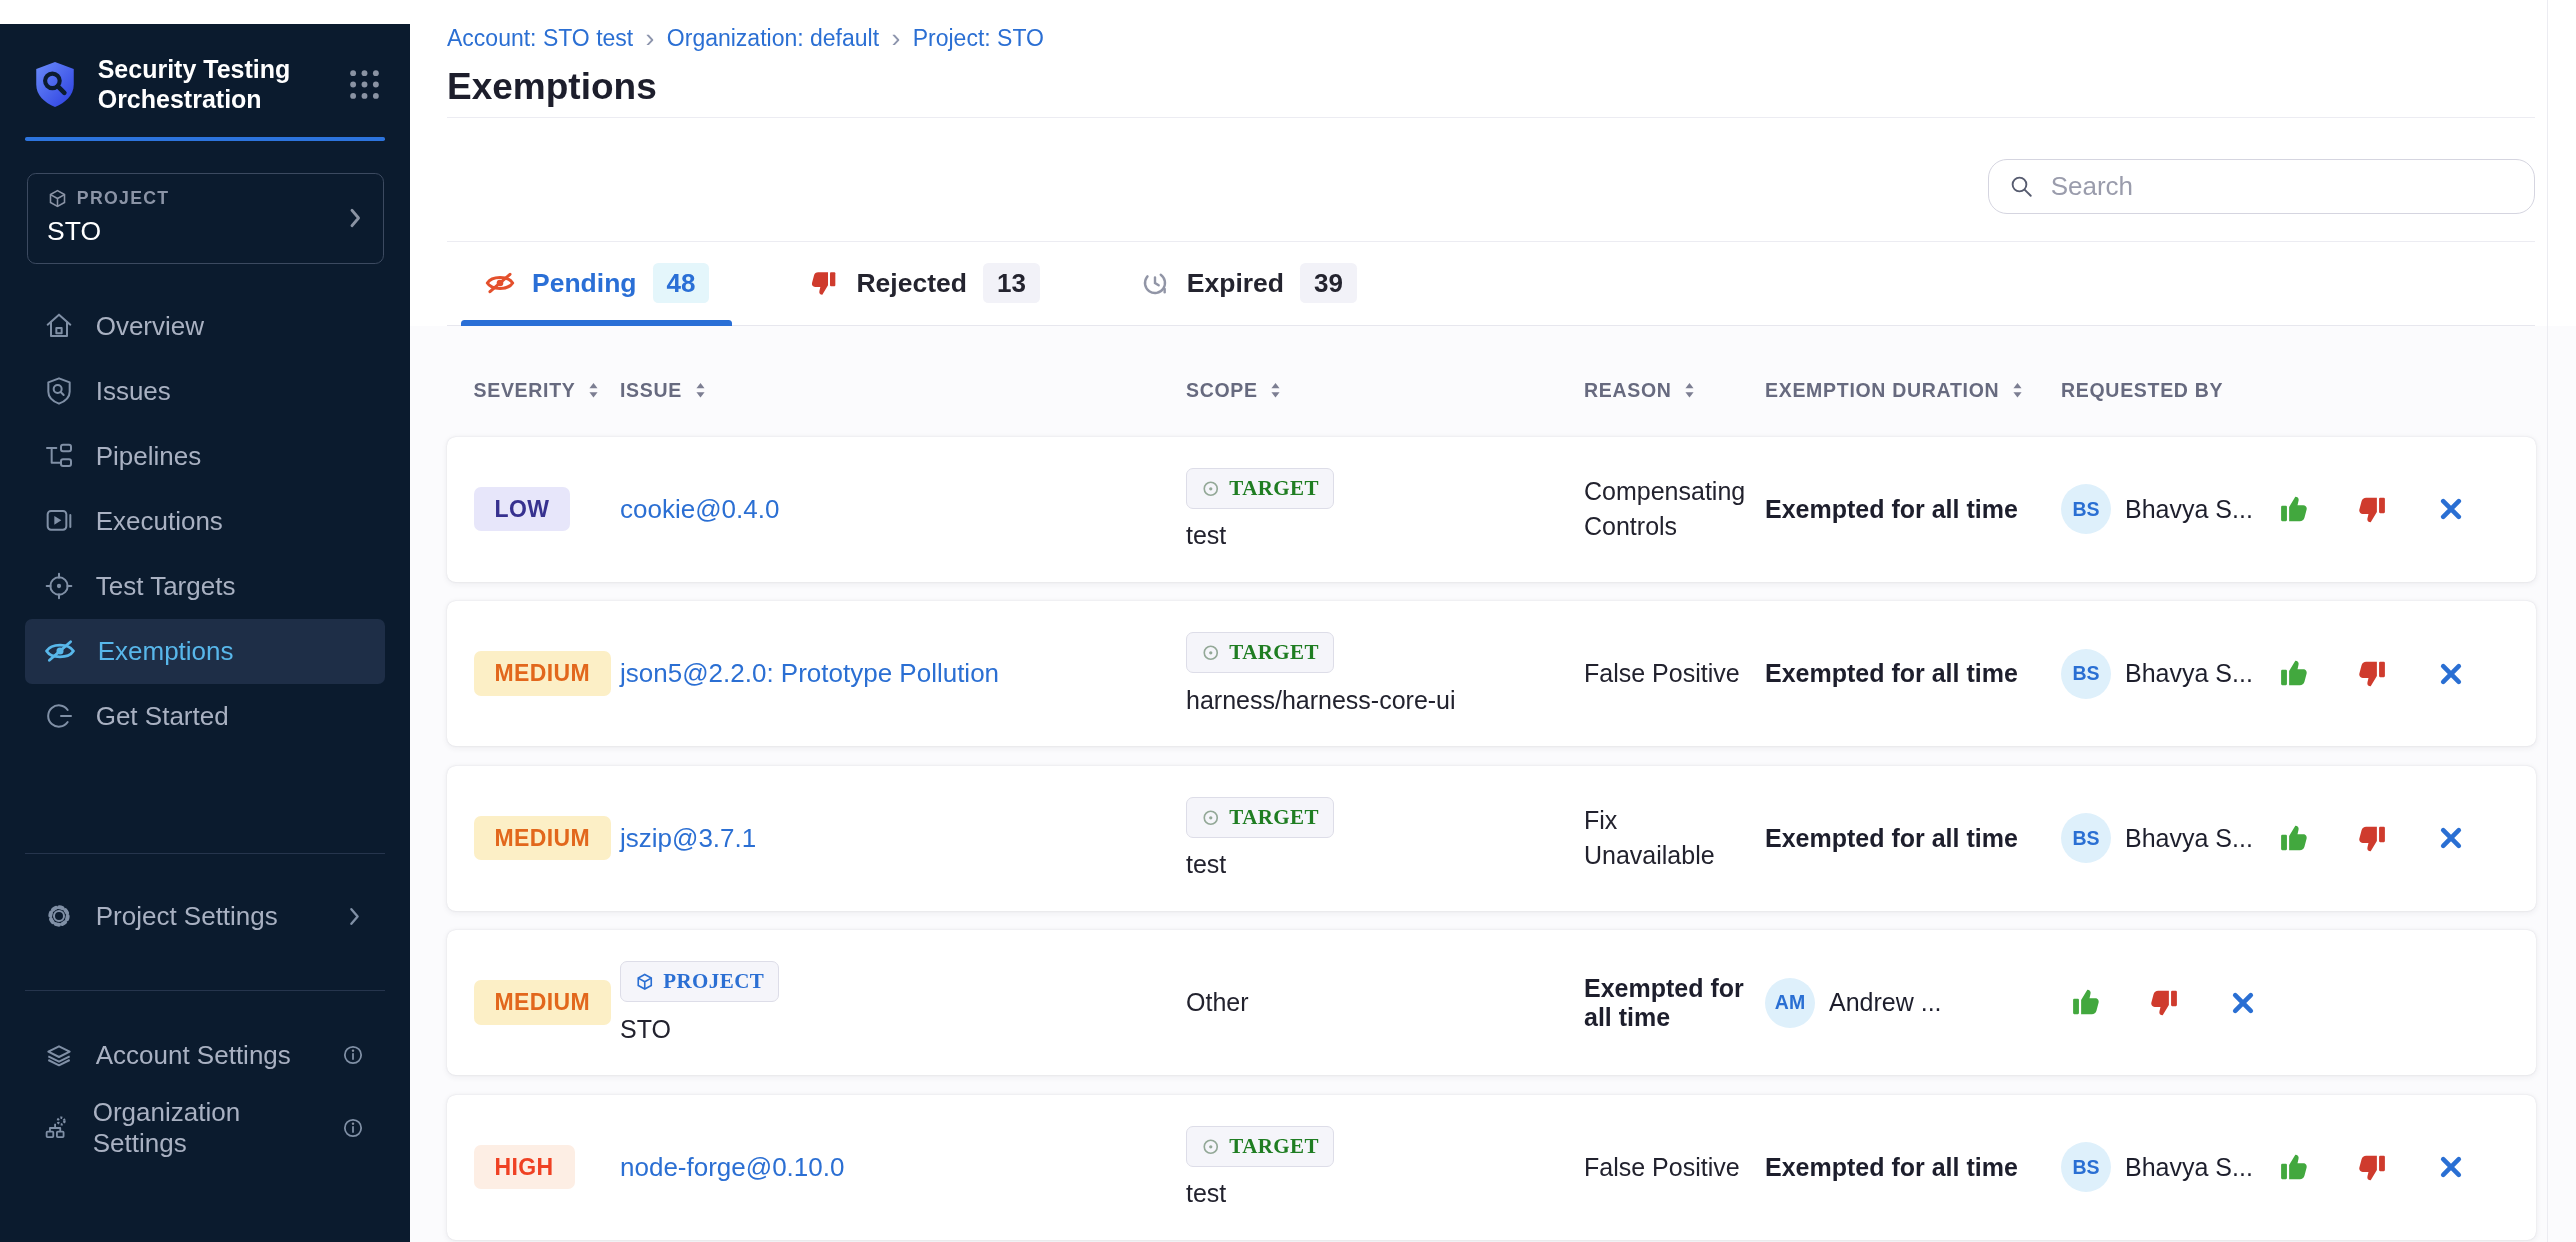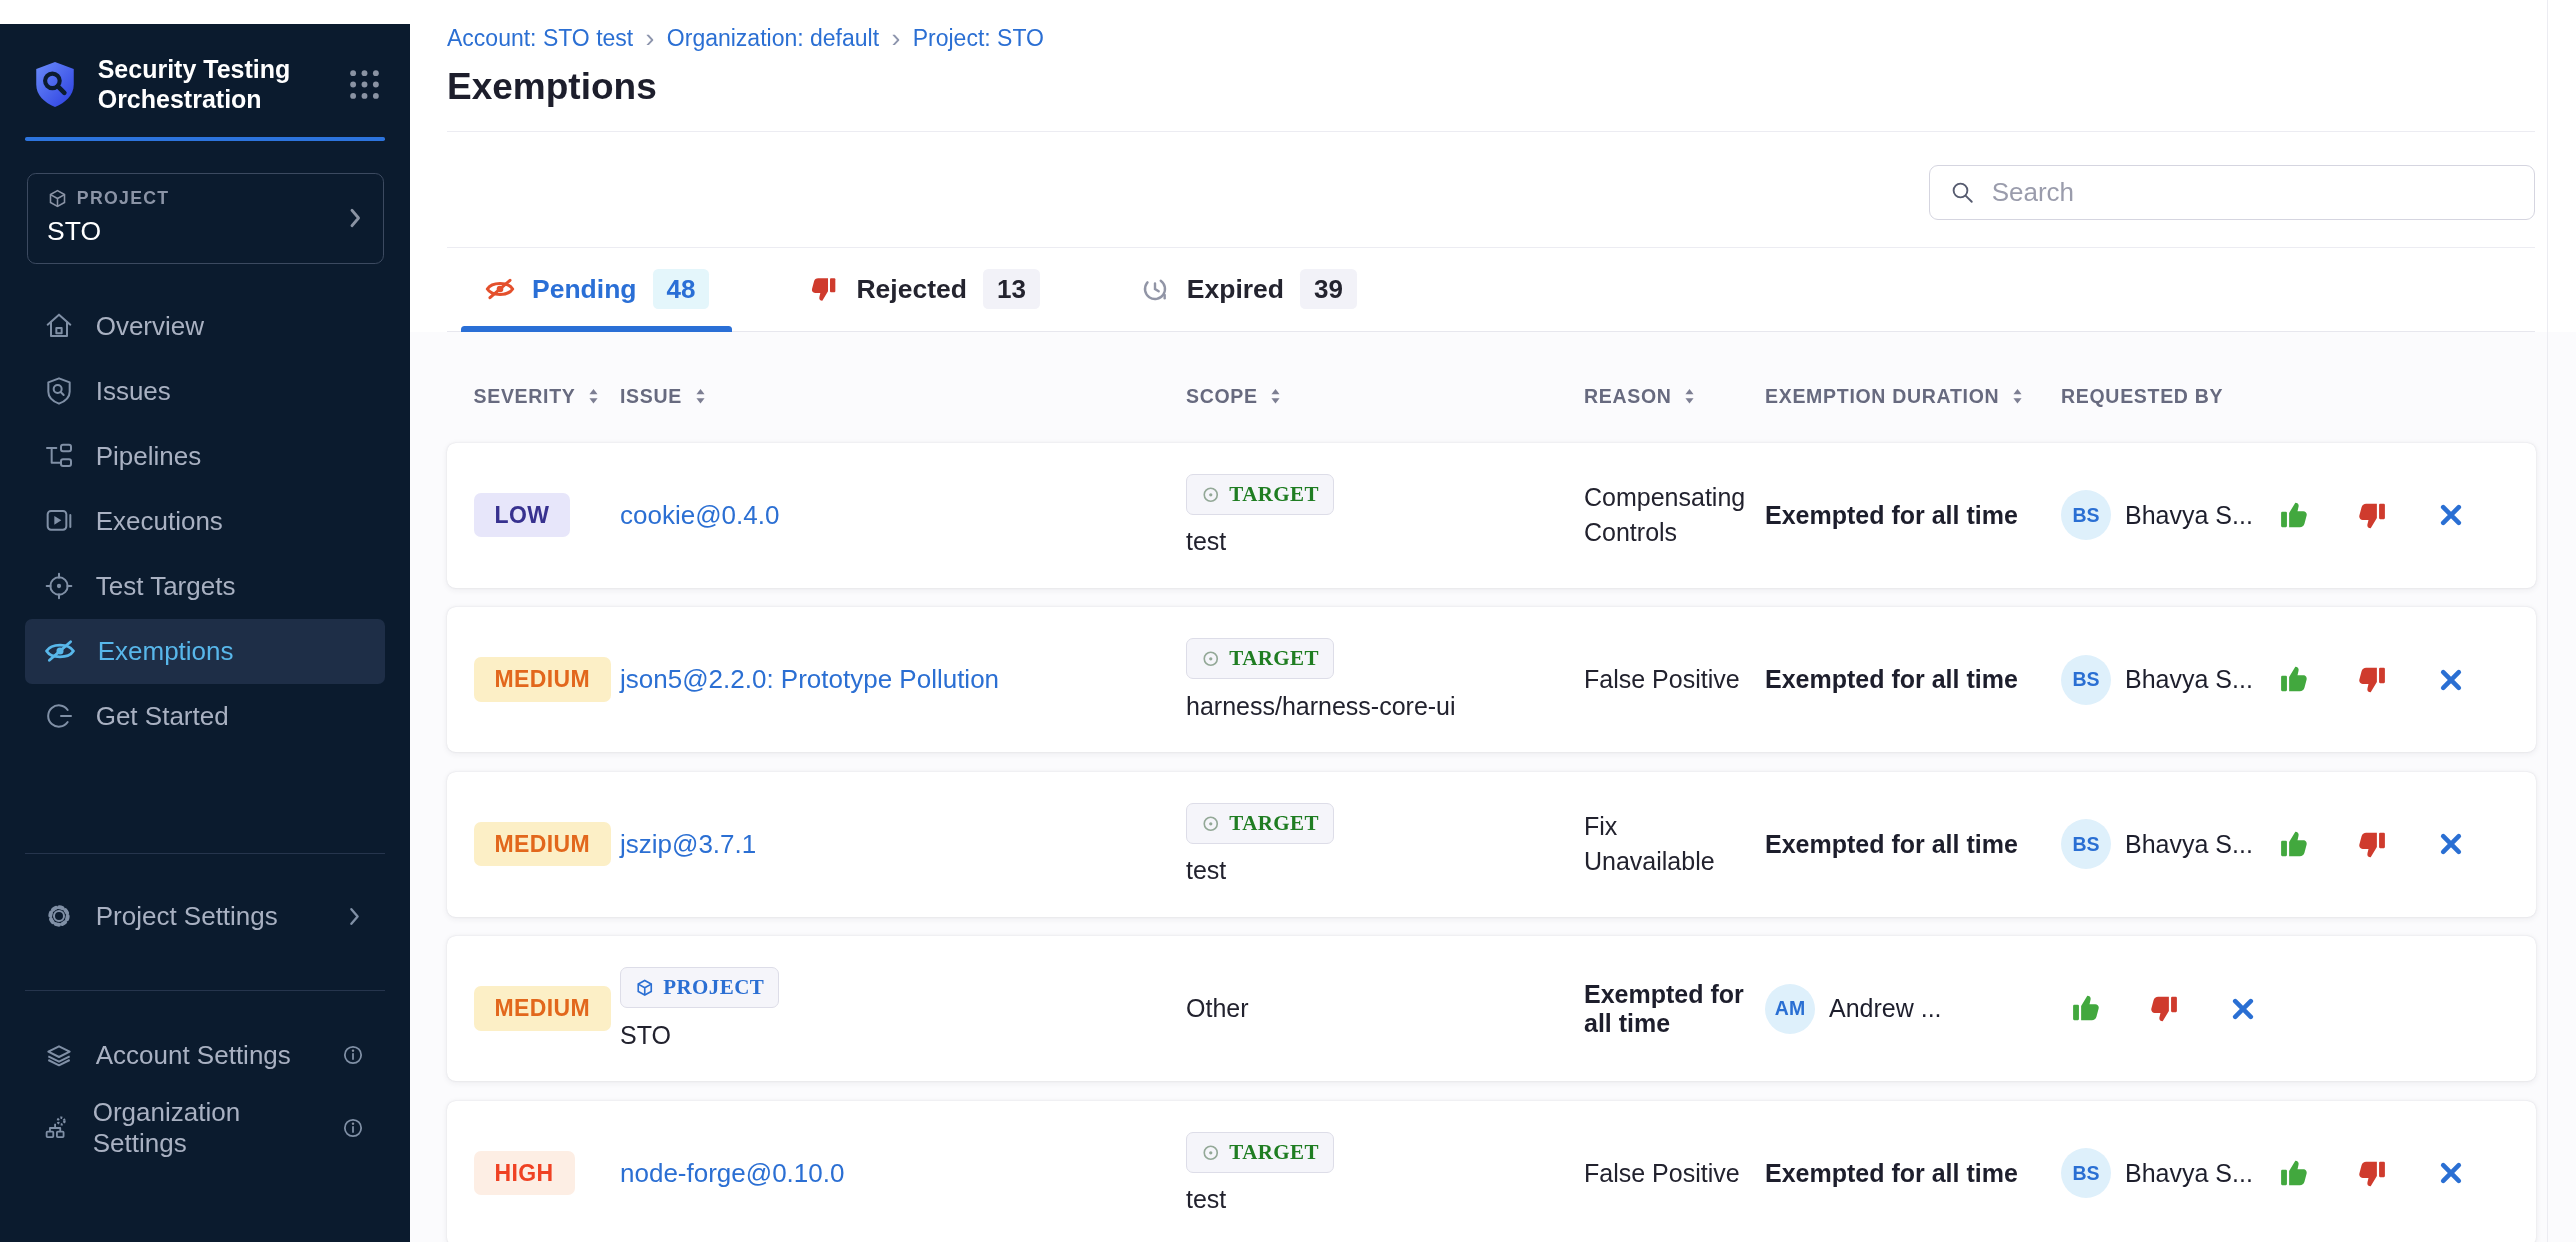--- a/index.html
+++ b/index.html
@@ -27,28 +27,28 @@
   .d1 { margin-top:104px; }
   .d2 { margin-top:41px; }
   .mt34 { margin-top:30px; }
   .mt36 { margin-top:32px; }
   .mt9 { margin-top:8px; }
   .nav-right { margin-left:auto; display:flex; align-items:center; }
 
   
   .main { flex:1; height:100%; background:#fff; display:flex; flex-direction:column; position:relative; }
   .right-gutter { position:absolute; top:0; bottom:0; right:28px; border-left:1.8px solid #ececf2; }
-  .topbar { margin:0 41px 8px 37px; padding:25px 0 23px 0; border-bottom:1.8px solid #ececf2; }
+  .topbar { margin:0 41px 16px 37px; padding:25px 0 9px 0; border-bottom:1.8px solid #ececf2; }
   .breadcrumb { display:flex; align-items:center; gap:12.4px; font-size:23px; color:#2b6fd3; }
   .crumb { cursor:pointer; }
   .crumb-sep { color:#8d95ad; font-size:26.5px; line-height:23px; }
   .page-title { margin-top:14px; font-size:37px; font-weight:800; color:#1d1e2c; }
 
   .search-row { margin:0 41px 0 37px; padding:25px 0 26.5px 0; border-bottom:1.8px solid #ececf2; display:flex; justify-content:flex-end; }
-  .search-box { width:606px; height:55px; border:1.8px solid #d5d5e0; border-radius:9px; display:flex; align-items:center; gap:14px; padding:0 17.7px; background:#fff; }
+  .search-box { width:547px; height:55px; border:1.8px solid #d5d5e0; border-radius:19px; display:flex; align-items:center; gap:14px; padding:0 17.7px; background:#fff; }
   .search-box input { border:none; outline:none; flex:1; font-size:26px; color:#30313d; font-family:"Liberation Sans", sans-serif; background:transparent; }
   .search-box input::placeholder { color:#9a9cac; }
 
   .tab-bar { margin:0 41px 0 37px; height:84px; display:flex; align-items:stretch; gap:53px; border-bottom:1.8px solid #e7e7ee; padding-left:14px; }
   .tab { display:flex; align-items:center; gap:16px; padding:0 23px; position:relative; font-size:26.5px; font-weight:600; color:#24242f; cursor:pointer; }
   .tab-count { padding:4.4px 14px; border-radius:5.3px; background:#f2f2f8; font-size:26px; font-weight:600; color:#24242f; }
   .tab.active { color:#2a6fd6; }
   .tab.active .tab-count { background:#e4f6fb; color:#2a6fd6; }
   .tab.active::after { content:""; position:absolute; left:0; right:0; bottom:-1.8px; height:6.2px; background:#2a6fd6; border-radius:3.5px 3.5px 0 0; }
   .ic-pending { color:#e4502c; }

